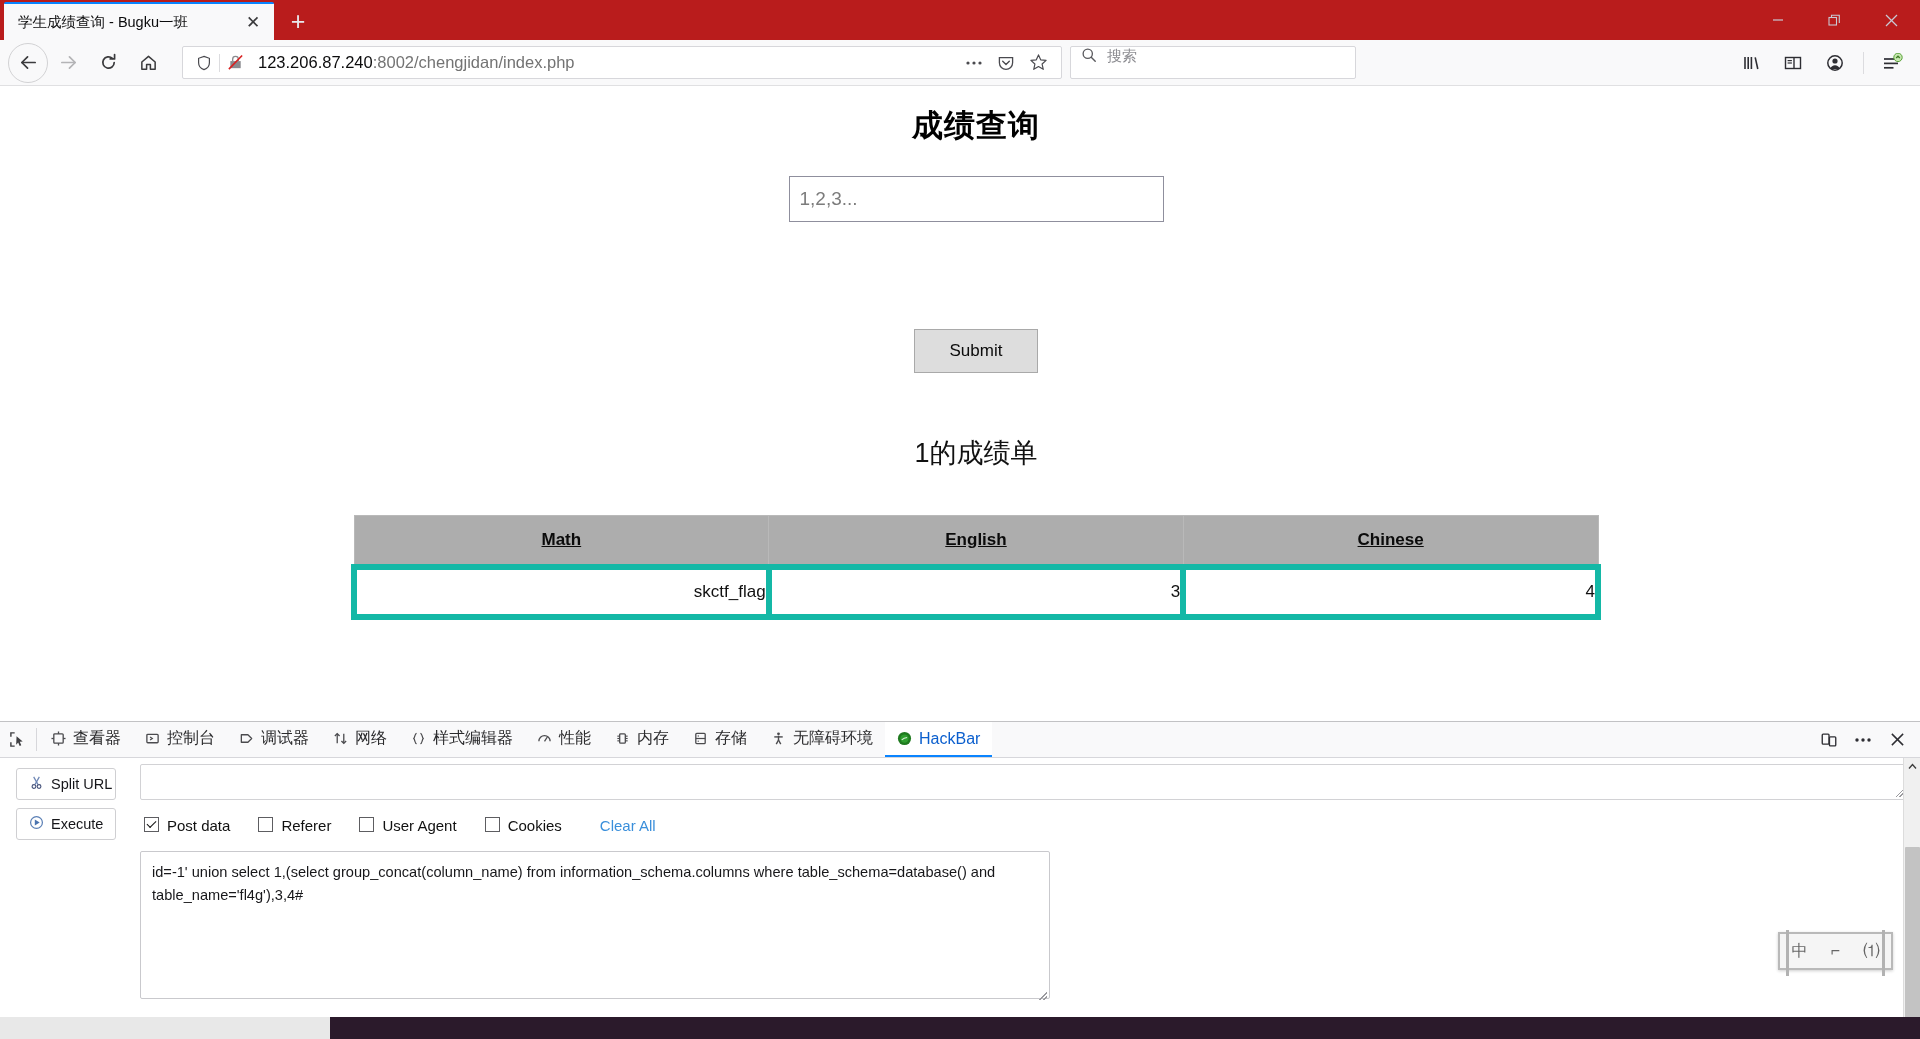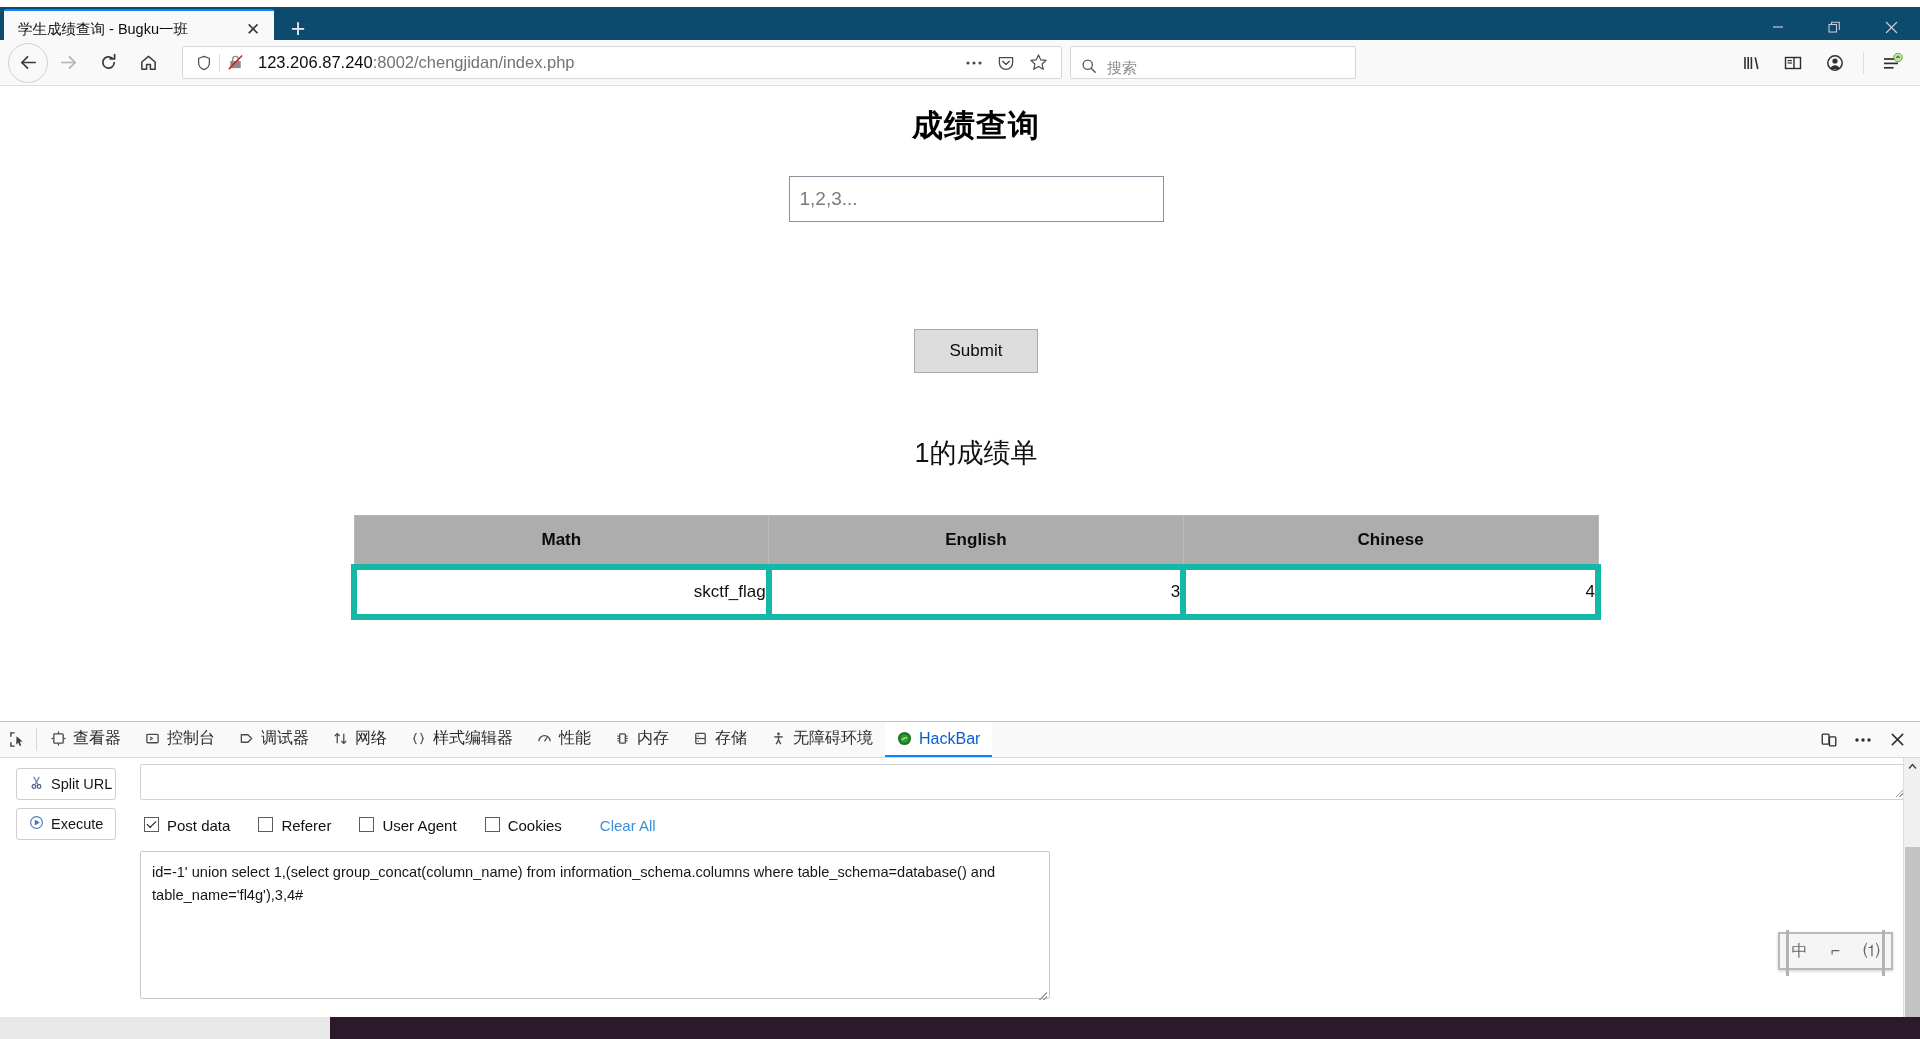--- a/index.html
+++ b/index.html
@@ -6,22 +6,22 @@
   html, body {
     width: 1920px; height: 1039px;
     font-family: "Liberation Sans", sans-serif;
     background: #ffffff;
     overflow: hidden;
   }
   body { position: relative; }
 
   
   .titlebar {
-    position: absolute; top: 7px; left: 0; width: 1920px; height: 40px;
-    background: #0c4a6e;
+    position: absolute; top: 0; left: 0; width: 1920px; height: 40px;
+    background: #b91c1c;
     display: flex; align-items: flex-end;
   }
   .tab-strip { display: flex; align-items: flex-end; height: 40px; padding-left: 4px; }
   .tab {
     display: flex; align-items: center;
     height: 38px; min-width: 270px; max-width: 300px;
     background: #f9f9fa; color: #0c0c0d;
     border-top: 2px solid #0a84ff;
     padding: 0 8px 0 14px;
     border-top-left-radius: 2px; border-top-right-radius: 2px;
@@ -80,21 +80,21 @@
   }
   .url-text .port { color: #737373; }
   .url-right { display: flex; align-items: center; gap: 2px; }
   .url-ico-btn {
     width: 30px; height: 28px; display: flex; align-items: center; justify-content: center;
     color: #4a4a4f; cursor: pointer;
   }
   .searchbar {
     width: 286px; height: 33px; background: #fff;
     border: 1px solid #d7d7db; border-radius: 2px;
-    display: flex; align-items: flex-end; padding: 0 10px; margin-right: 0;
+    display: flex; align-items: flex-start; padding: 0 10px; margin-right: 0;
   }
   .search-ph { font-size: 15px; color: #8d8d92; margin-left: 10px; }
   .toolbar-right { display: flex; align-items: center; margin-left: auto; gap: 2px; }
   .tb-btn {
     width: 40px; height: 36px; display: flex; align-items: center; justify-content: center;
     color: #2e2e33; cursor: pointer; position: relative;
   }
   .tb-sep { width: 1px; height: 22px; background: #dcdcdf; margin: 0 6px; }
 
   
@@ -121,21 +121,21 @@
   }
   .result-title {
     text-align: center; font-size: 27px; color: #111; margin-top: 62px; font-weight: normal;
   }
   .table-wrap { display: flex; justify-content: center; margin-top: 44px; }
   table.grades {
     width: 1250px; border-collapse: collapse; table-layout: fixed;
   }
   table.grades th {
     background: #adadad; border: 1px solid #b9b9b9;
-    height: 51px; font-size: 17px; font-weight: bold; color: #0b0b0b; text-align: center;
+    height: 51px; font-size: 17px; font-weight: bold; color: #0b0b0b; text-align: center; text-decoration: underline;
   }
   table.grades td {
     background: #fff; border: 6px solid #14b8a6;
     height: 50px; font-size: 17px; color: #111; text-align: right; padding-left: 13px;
   }
 
   
   .devtools {
     position: absolute; top: 721px; left: 0; width: 1920px; height: 296px;
     background: #f9f9fa; border-top: 1px solid #c2c2c4;

